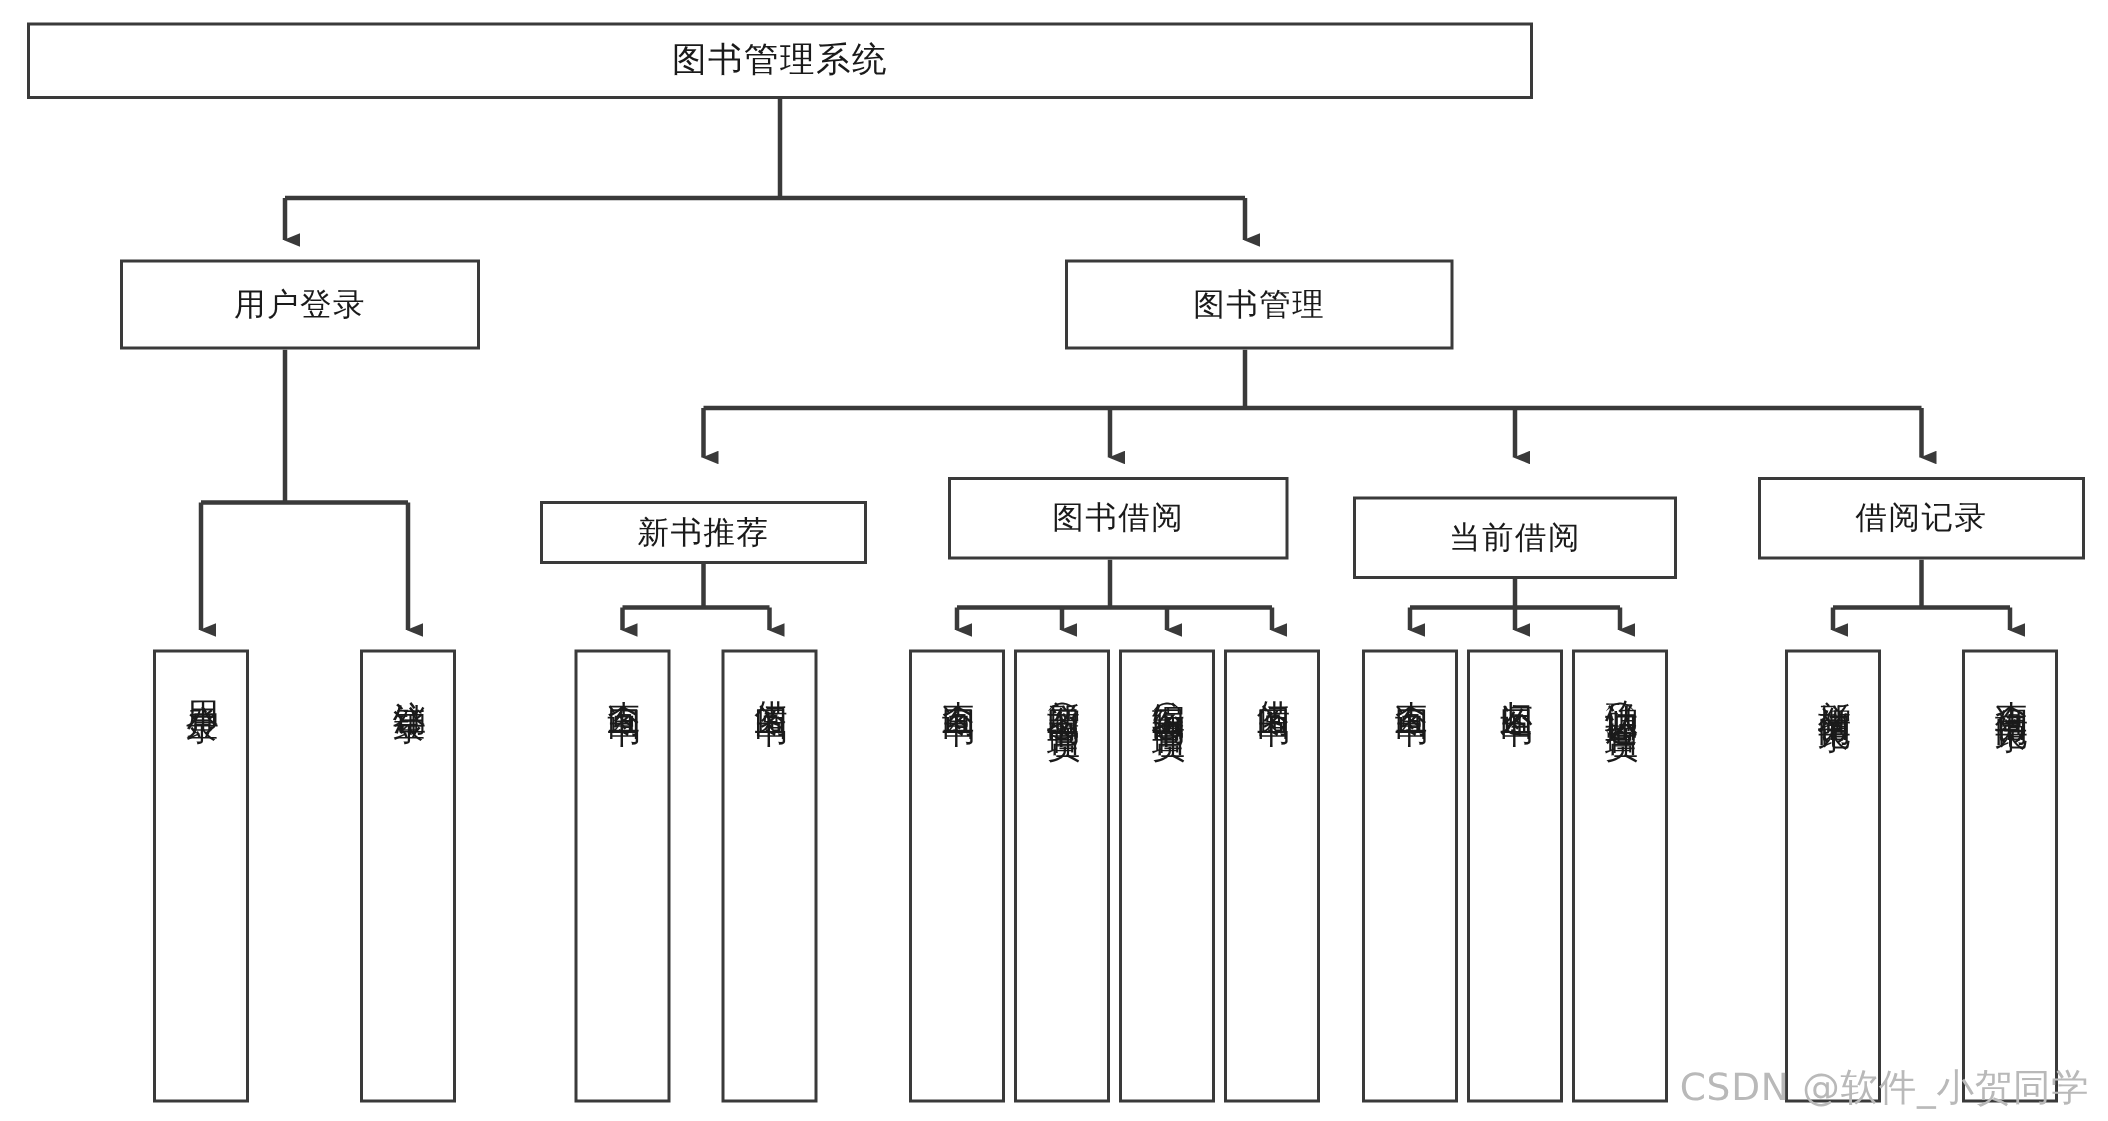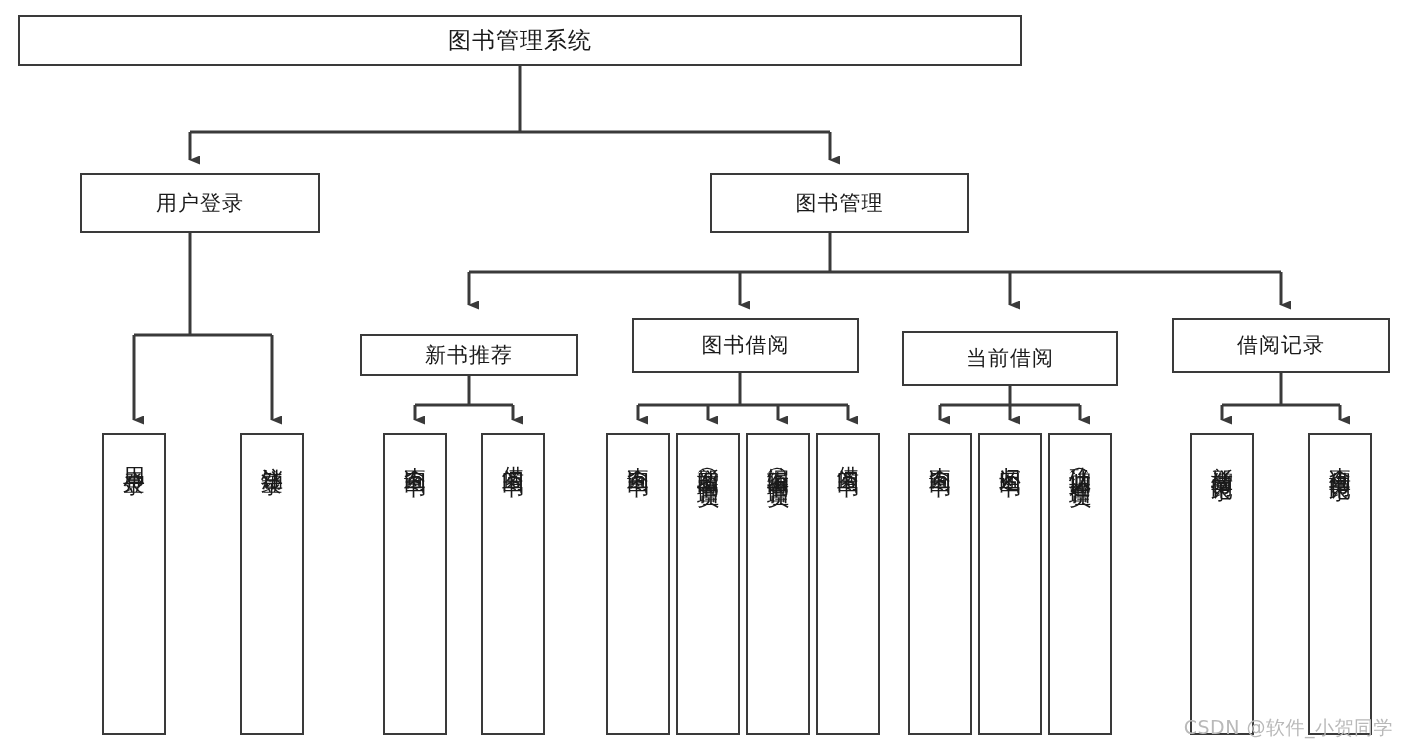--- a/index.html
+++ b/index.html
@@ -58,21 +58,21 @@
     letter-spacing: 3px;
     line-height: 1;
   }
   #root-node .node-label {
     font-size: 23px;
   }
   .watermark {
     position: absolute;
     right: 12px;
     bottom: 6px;
-    font-size: 19px;
+    font-size: 25px;
     color: #b9b9b9;
     letter-spacing: 0.5px;
     white-space: nowrap;
   }
 </style>
 </head>
 <body>
 
 <div id="diagram-root">
 

